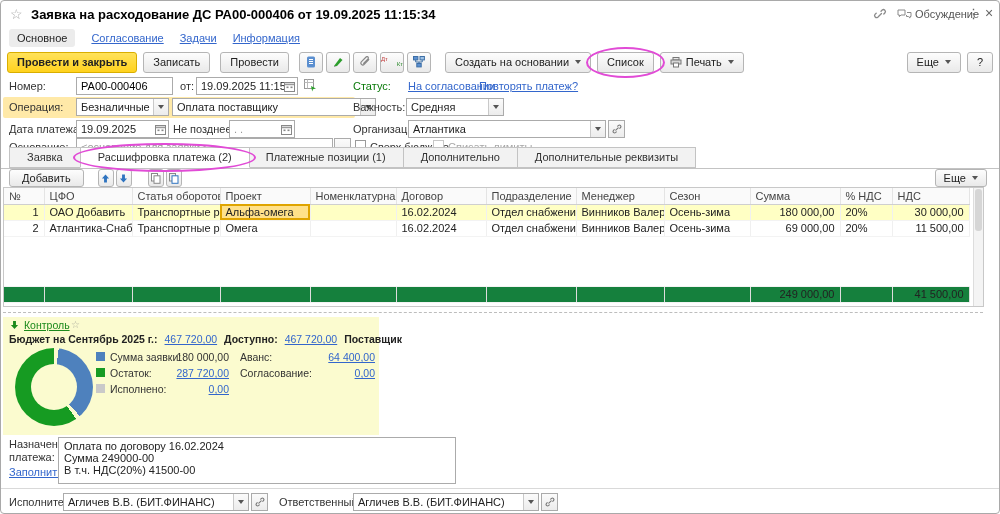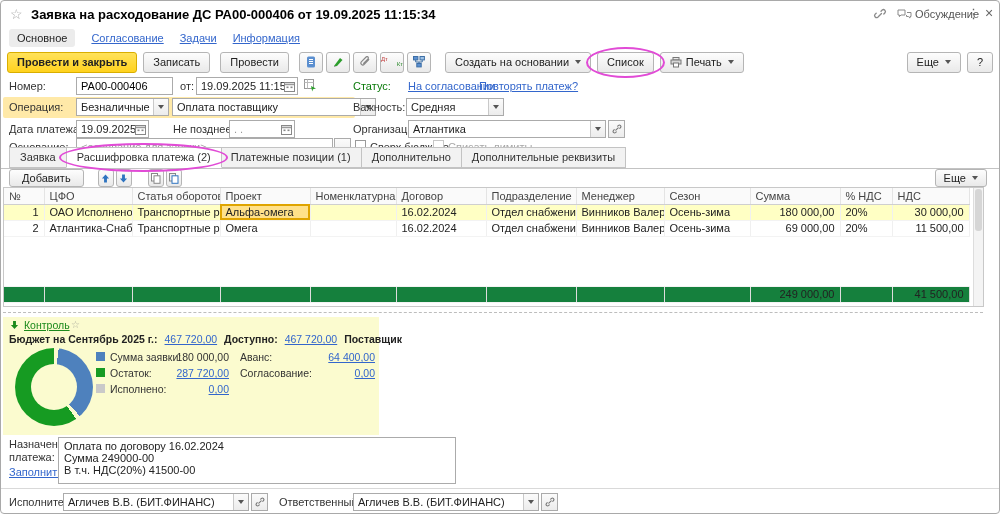--- a/index.html
+++ b/index.html
@@ -23,21 +23,21 @@
   .combo .val { flex:1; padding:0 4px; overflow:hidden; white-space:nowrap; }
   .combo .arrow { width:15px; align-self:stretch; border-left:1px solid #c9c9c9; background:linear-gradient(#fbfbfb,#ececec);
                   display:flex; align-items:center; justify-content:center; cursor:pointer; }
   .sqbtn { position:absolute; width:17px; height:18px; border:1px solid #ababab; background:linear-gradient(#fbfbfb,#ececec);
            display:flex; align-items:center; justify-content:center; cursor:pointer; }
   .calico { margin-left:auto; margin-right:2px; flex:none; }
 
   .navlink { color:#3366cc; text-decoration:underline; cursor:pointer; }
   .pill { background:#ececec; border-radius:3px; padding:3px 8px; color:#222; }
 
-  .tab { padding:3px 10px 4px; border:1px solid #c3c3c3; background:#f2f2f2; color:#333; cursor:pointer; margin-right:-1px; white-space:nowrap; position:relative; }
+  .tab { padding:3px 17px 4px; border:1px solid #c3c3c3; background:#f2f2f2; color:#333; cursor:pointer; margin-right:-1px; white-space:nowrap; position:relative; }
   .tab.active { background:#fff; border-bottom-color:#fff; z-index:3; }
 
   table.grid { border-collapse:collapse; table-layout:fixed; width:965px; background:#fff; }
   table.grid th { font-weight:normal; color:#444; text-align:left; background:#fafafa; border-bottom:1px solid #cfcfcf; border-right:1px solid #e4e4e4; padding:1px 5px; height:16px; overflow:hidden; white-space:nowrap; }
   table.grid td { padding:1px 5px; height:16px; border-right:1px solid #f0f0f0; border-bottom:1px solid #f3f3f3; overflow:hidden; white-space:nowrap; }
   tr.sel td { background:#ffffc4; }
   td.curcell { background:#ffe18a !important; outline:2px solid #dfa400; outline-offset:-2px; }
   tr.totals td { background:#15803d; border-top:1px solid #d8d8d8; border-right:1px solid #ddd; }
   .ta-r { text-align:right; }
 
@@ -192,21 +192,21 @@
         </span>
     </span>
     <span class="combo" style="left:171px;top:23px;width:204px;gap:36px;">
       <span class="val">Оплата поставщику</span>
         <span class="arrow">
           <span class="tri" style="margin:0;"></span>
         </span>
     </span>
 
     <span class="lbl" style="left:8px;top:48px;">Дата платежа:</span>
-    <span class="combo" style="left:75px;top:45px;width:73px;">
+    <span class="combo" style="left:75px;top:45px;width:93px;">
       <span class="val">19.09.2025</span>
       <span class="calico">
           <svg width="11" height="11" viewBox="0 0 11 11">
             <rect x="0.5" y="1.5" width="10" height="9" fill="#fff" stroke="#888"></rect>
             <rect x="0.5" y="1.5" width="10" height="2.2" fill="#d9d9d9" stroke="#888"></rect>
             <rect x="2.5" y="5.5" width="2" height="1.6" fill="#888"></rect>
             <rect x="6.5" y="5.5" width="2" height="1.6" fill="#888"></rect>
           </svg>
         </span>
     </span>
@@ -328,21 +328,21 @@
         <th>Договор</th>
         <th>Подразделение</th>
         <th>Менеджер</th>
         <th>Сезон</th>
         <th>Сумма</th>
         <th>% НДС</th>
         <th>НДС</th>
       </tr>
       <tr class="sel">
         <td class="ta-r">1</td>
-        <td>ОАО Исполнено</td>
+        <td>ОАО Добавить</td>
         <td>Транспортные расходы</td>
         <td class="curcell">Альфа-омега</td>
         <td></td>
         <td>16.02.2024</td>
         <td>Отдел снабжения</td>
         <td>Винников Валерий Вал...</td>
         <td>Осень-зима</td>
         <td class="ta-r">180 000,00</td>
         <td>20%</td>
         <td class="ta-r">30 000,00</td>

